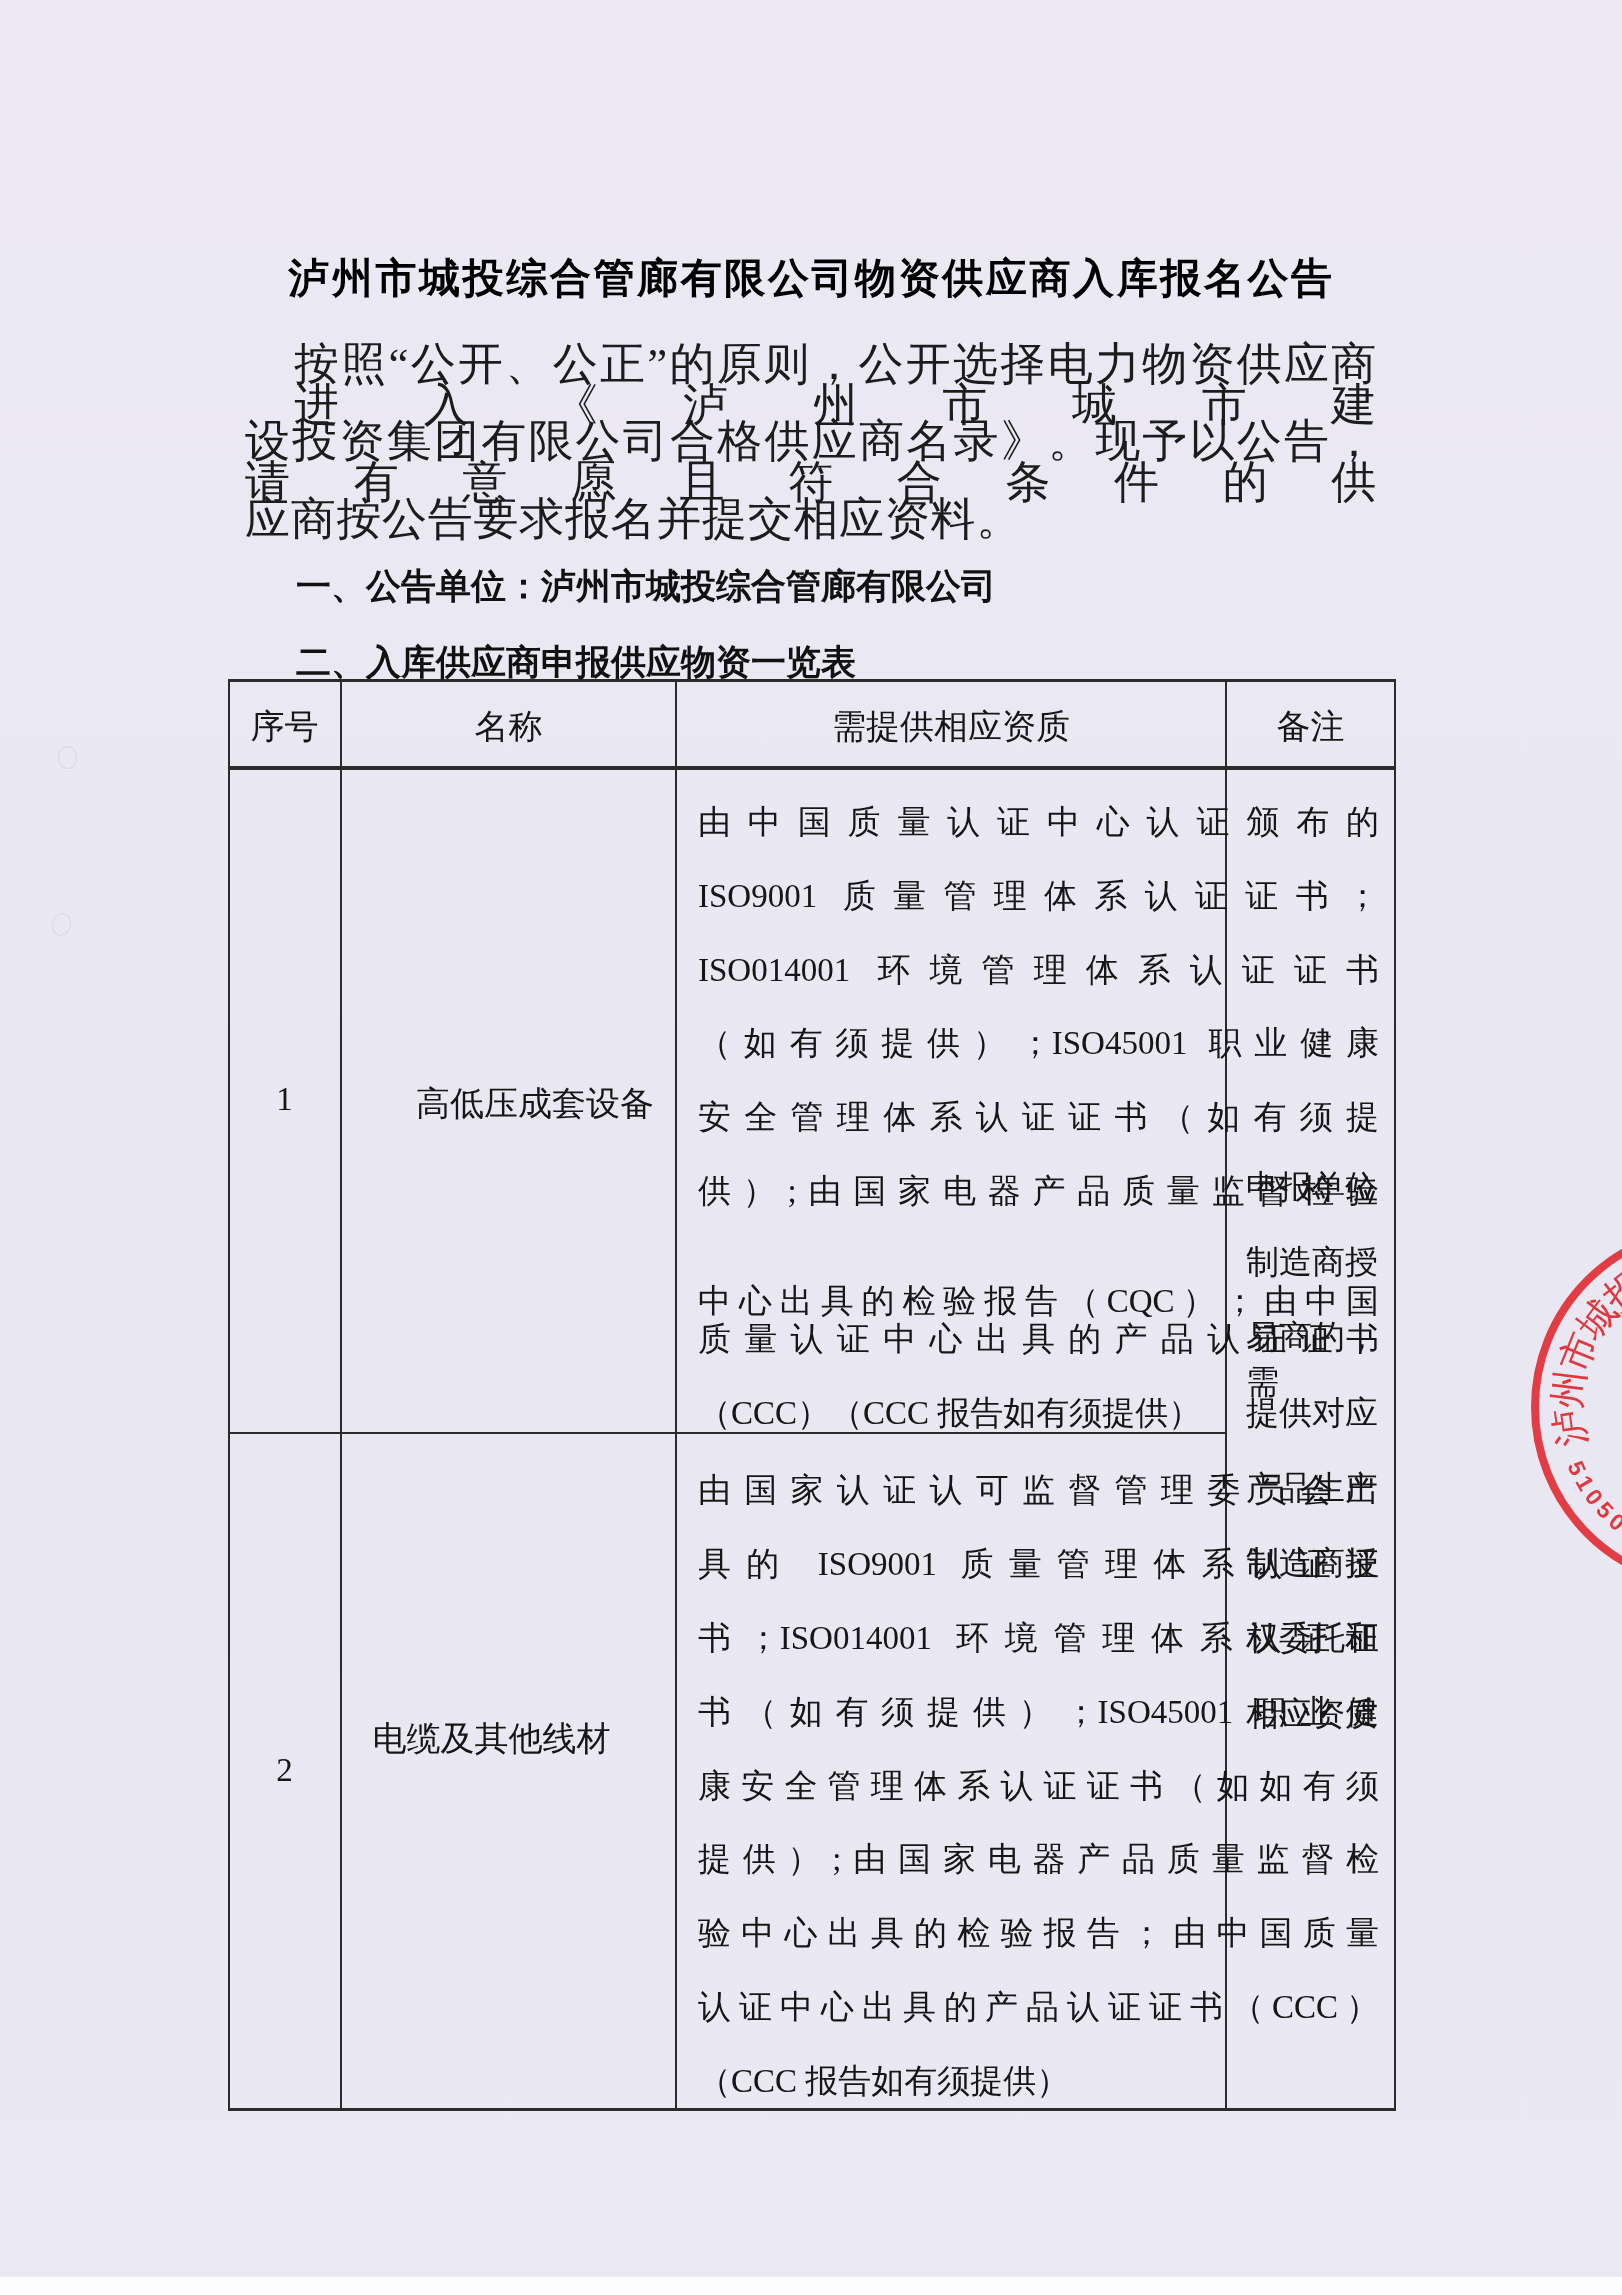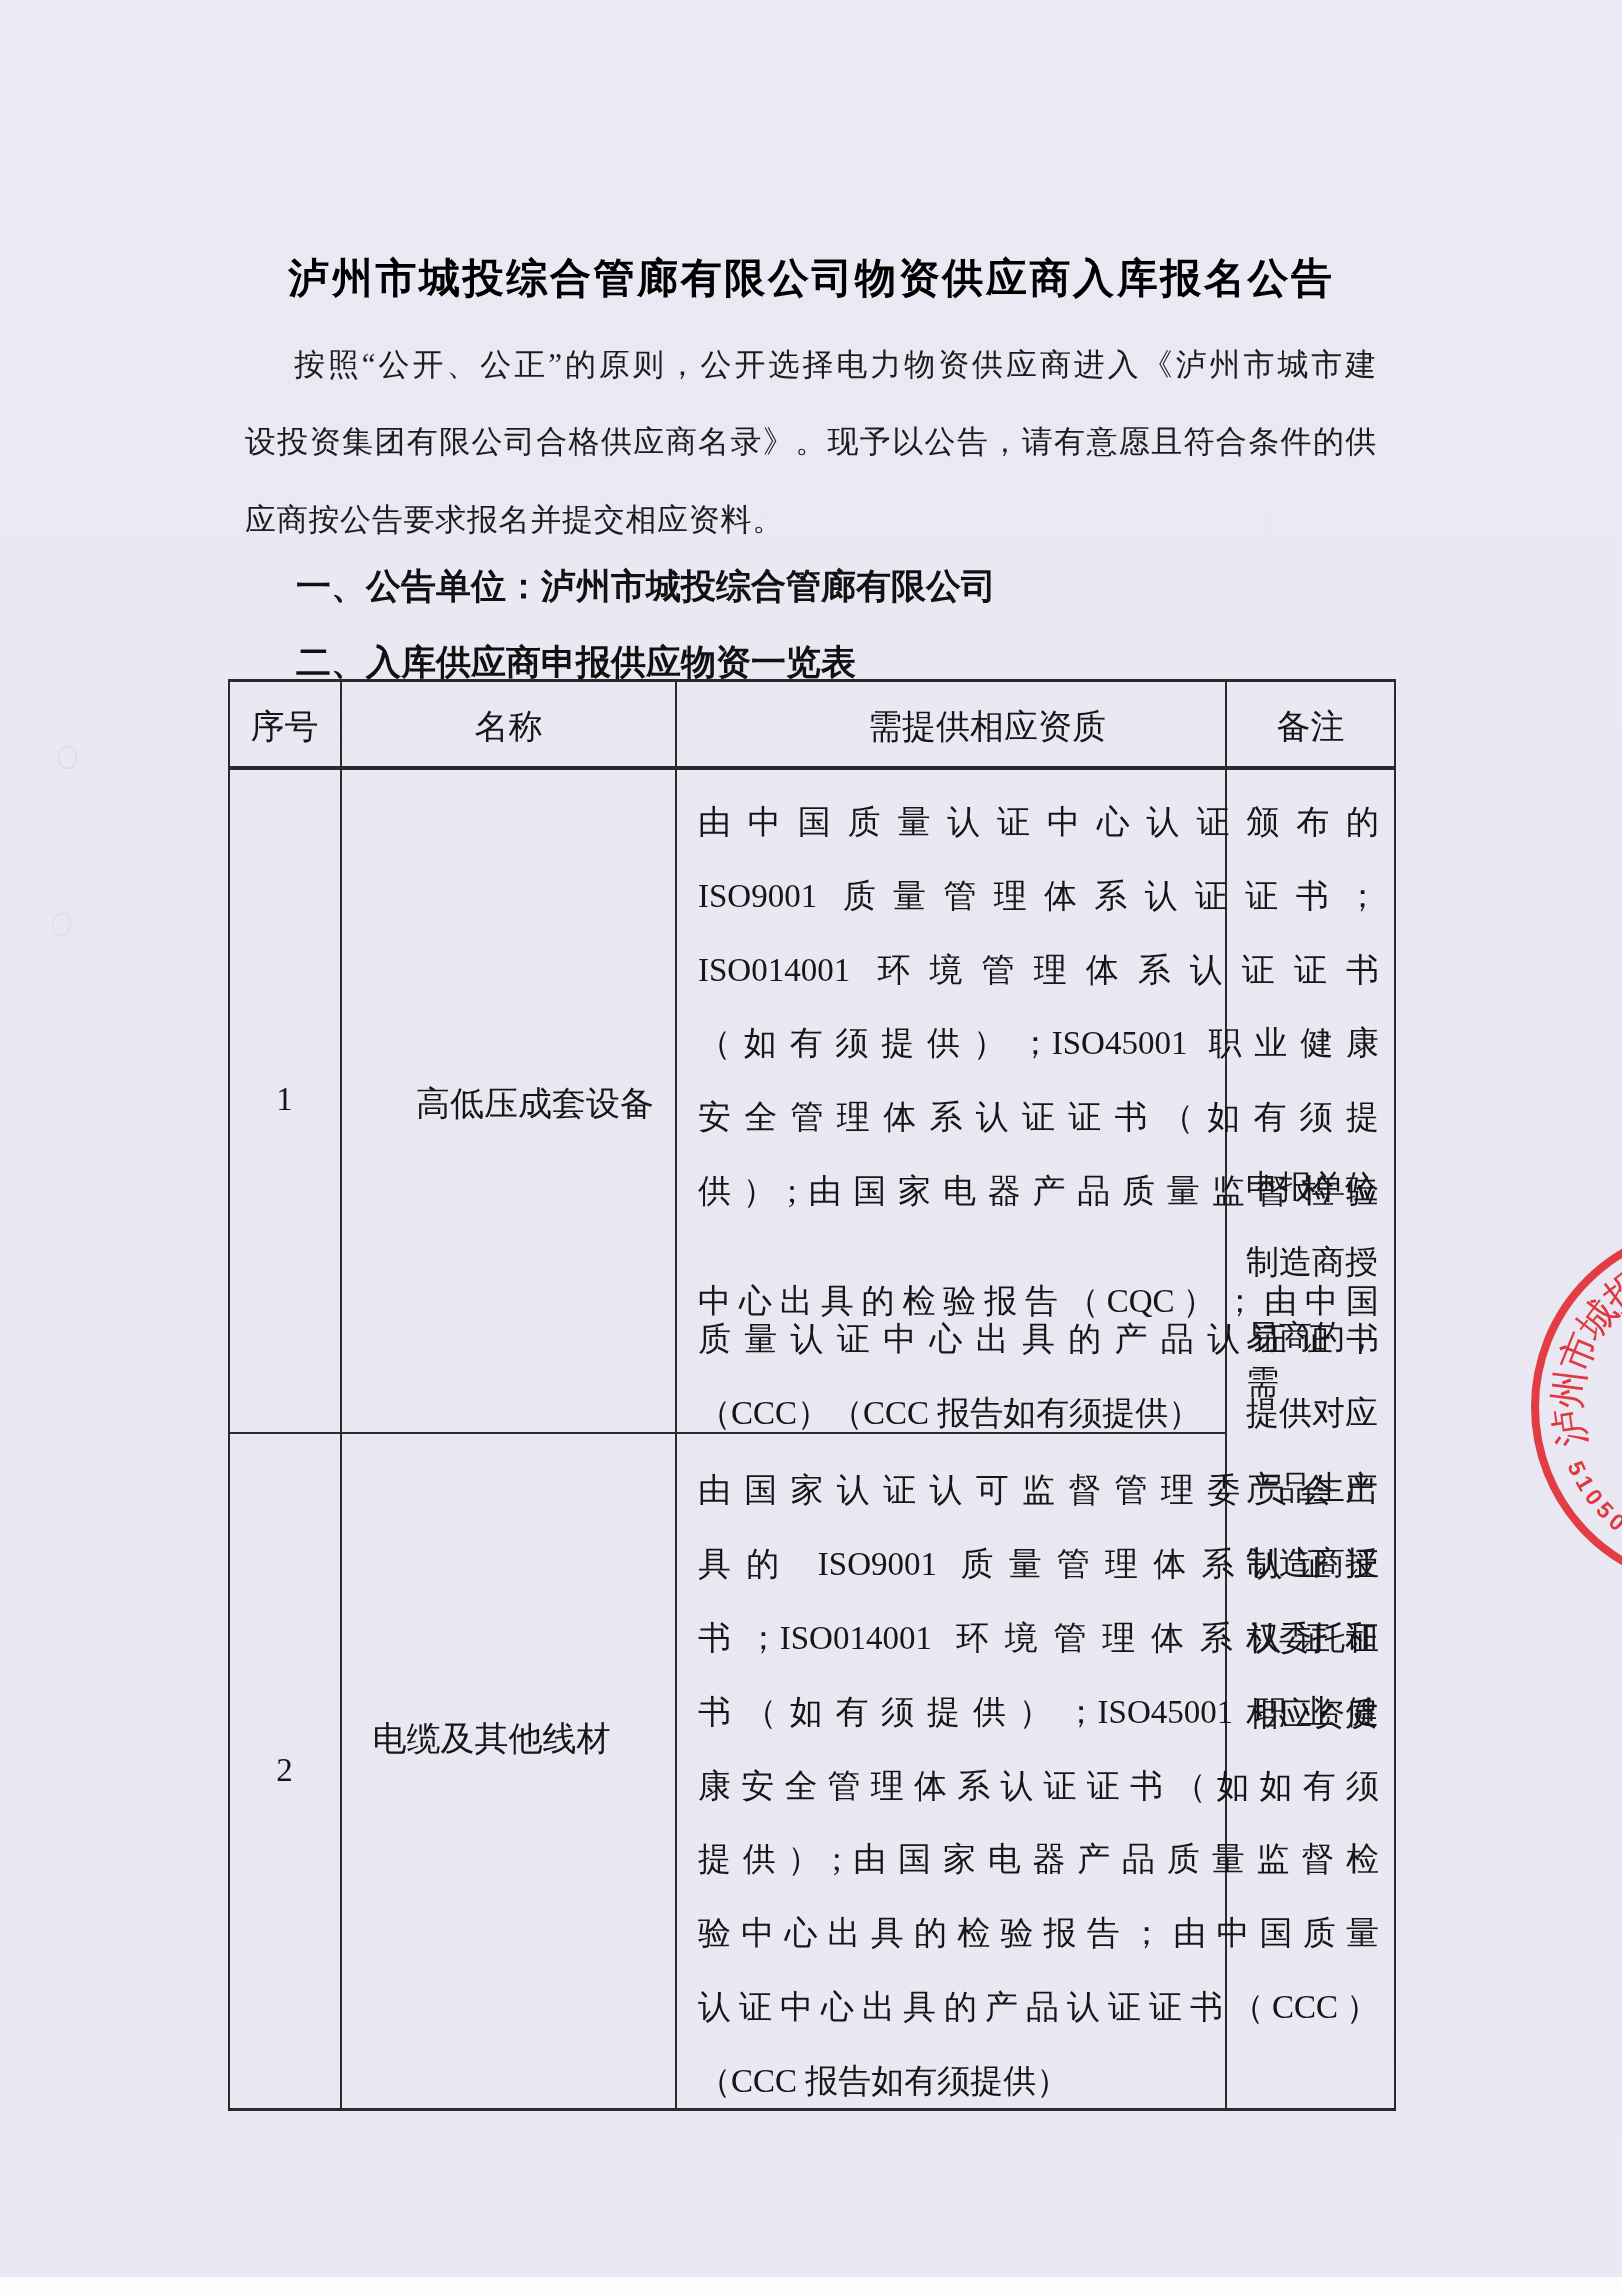--- a/index.html
+++ b/index.html
@@ -13,21 +13,21 @@
   }
   .edge-bottom { position:absolute; left:0; bottom:0; width:100%; height:18.3px; background:#fcfcfd; }
 
   .doc-title {
     position:absolute; top:251px; left:0; width:100%; text-align:center;
     font-family:"Liberation Sans", sans-serif; font-weight:700;
     font-size:41px; letter-spacing:2.6px; color:#000;
   }
 
   .para-line {
-    position:absolute; font-size:31px; line-height:41px; letter-spacing:0.7px;
+    position:absolute; font-size:45px; line-height:41px; letter-spacing:0.7px;
     text-align:justify; text-justify:inter-character; text-align-last:justify;
     white-space:normal;
   }
   .para-1 { top:344px; left:294px; width:1083px; }
   .para-2 { top:421px; left:245px; width:1132px; }
   .para-3 { top:499px; left:245px; width:1132px; text-align-last:left; }
 
   .section-line {
     position:absolute; left:296px;
     font-family:"Liberation Sans", sans-serif; font-weight:700; font-size:35px; color:#111;
@@ -43,21 +43,21 @@
   .h-bot    { left:228px; top:2108px; width:1167px; height:2.6px; }
   .v-l  { left:228px;  top:679px; width:2px; height:1432px; }
   .v-1  { left:340px;  top:679px; width:2px; height:1432px; }
   .v-2  { left:675px; top:679px; width:2px; height:1432px; }
   .v-3  { left:1225px; top:679px; width:2px; height:1432px; }
   .v-r  { left:1394px; top:679px; width:2px; height:1432px; }
 
   .th { position:absolute; font-size:34px; text-align:center; color:#161616; }
   .th-index { left:228px; top:704px; width:113px; }
   .th-name  { left:342px; top:704px; width:333px; }
-  .th-qual  { left:677px; top:704px; width:548px;padding-left:36px; }
+  .th-qual  { left:677px; top:704px; width:548px; }
   .th-rem   { left:1227px; top:704px; width:167px; }
 
   .cell-center { position:absolute; text-align:center; font-size:34px; color:#161616; }
   .idx-1  { left:228px; top:1081px; width:113px; font-size:33px; }
   .name-1 { left:342px; top:1081px; width:386px; }
   .idx-2  { left:228px; top:1752px; width:113px; font-size:33px; }
   .name-2 { left:342px; top:1716px; width:299px; }
 
   .qline {
     position:absolute; left:698px; width:681px; font-size:33px; color:#161616;

